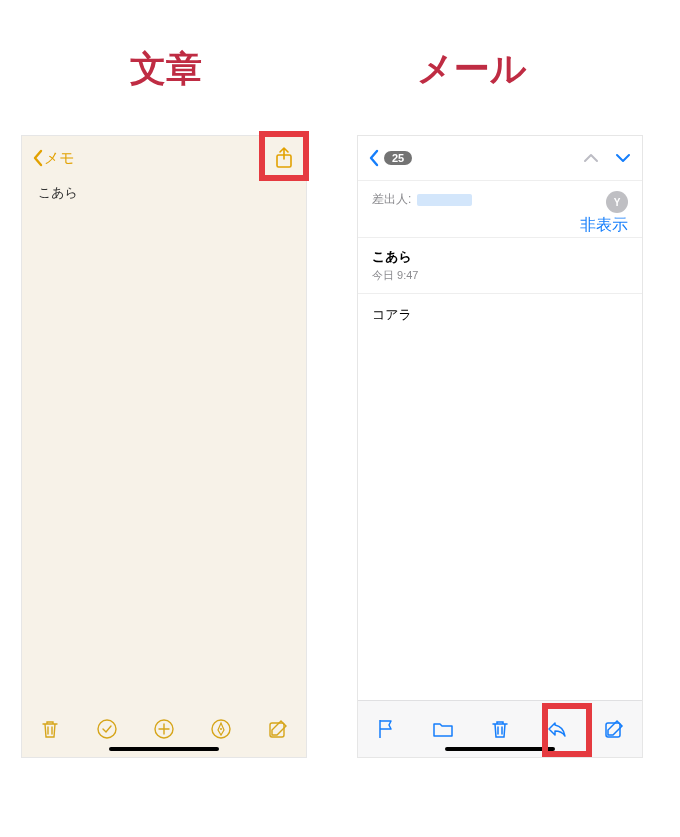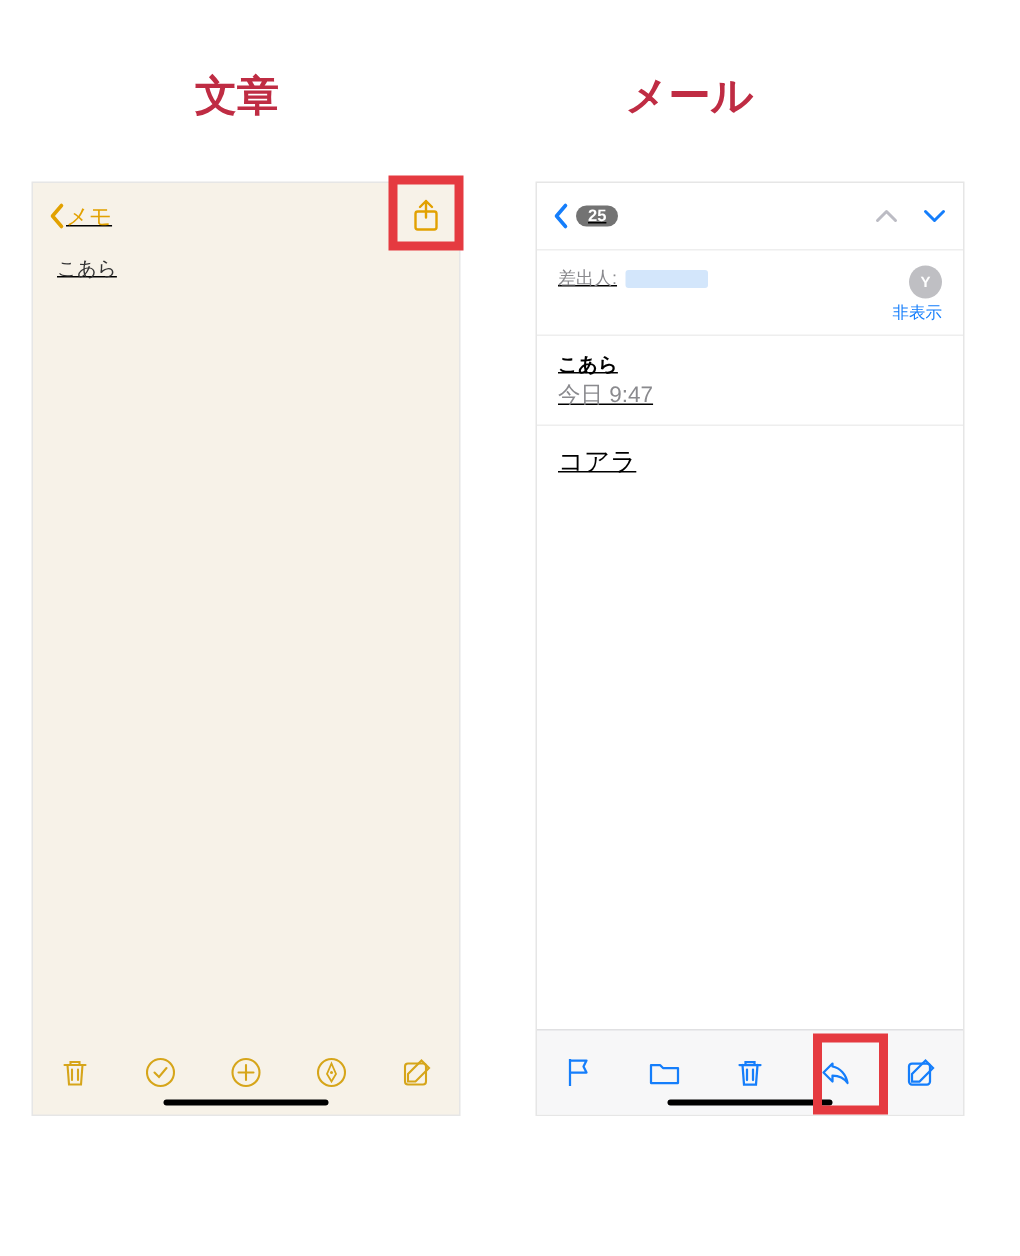--- a/index.html
+++ b/index.html
@@ -1,21 +1,21 @@
 <!DOCTYPE html>
 <html><head>
 <meta charset="utf-8">
 <style>
   html,body{margin:0;padding:0;font-family:-apple-system,"Hiragino Sans","Hiragino Kaku Gothic ProN",sans-serif;background:#fff;}
   .canvas{position:relative;width:680px;height:837px;}
-  .heading{position:absolute;top:45px;font-size:28px;font-weight:700;color:#bf2c43;}
+  .heading{position:absolute;top:45px;font-size:36px;font-weight:700;color:#bf2c43;}
   .heading.left{left:130px;}
   .heading.right{left:417px;}
 
-  .phone{position:absolute;top:122px;width:284px;height:621px;border:0;box-shadow:0 0 0 1px #e6e6e6;text-decoration:underline;}
+  .phone{position:absolute;top:136px;width:284px;height:621px;border:0;box-shadow:0 0 0 1px #e6e6e6;}
   .phone.left{left:22px;background:#f7f2e8;}
   .phone.right{left:358px;background:#ffffff;}
 
   
   .notes-nav{height:44px;display:flex;align-items:center;justify-content:space-between;padding:0 10px;}
   .notes-back{display:flex;align-items:center;color:#e2a100;font-size:15px;}
   .notes-back svg{width:12px;height:18px;}
   .notes-share{width:24px;height:24px;display:flex;align-items:center;justify-content:center;color:#e2a100;}
   .notes-body{padding:4px 16px;font-size:13px;color:#333;}
   .notes-toolbar{position:absolute;bottom:0;left:0;right:0;height:56px;display:flex;align-items:center;justify-content:space-around;color:#d6a51a;}
@@ -35,26 +35,26 @@
   .chev-up{color:#bcbcc4;}
   .chev-down{color:#157efb;}
 
   .mail-header{padding:10px 14px 25px 14px;border-bottom:1px solid #eee;font-size:12px;position:relative;text-align:center;}
   .row{display:flex;align-items:center;margin-bottom:4px;}
   .label{color:#8a8a8e;margin-right:6px;}
   .redact{height:12px;border-radius:2px;background:#d3e6fb;}
   .redact.r1{width:55px;}
   .redact.r2{width:110px;background:#eef4fb;}
   .avatar{width:22px;height:22px;border-radius:50%;background:#bfbfc3;color:#fff;font-size:10px;display:flex;align-items:center;justify-content:center;position:absolute;right:14px;top:10px;font-weight:600;}
-  .hide-link{color:#157efb;font-size:11px;position:absolute;right:14px;top:34px;}
+  .hide-link{color:#157efb;font-size:16px;position:absolute;right:14px;top:34px;}
 
   .mail-sub{padding:10px 14px;border-bottom:1px solid #eee;}
   .mail-sub .subj{font-size:13px;font-weight:700;color:#000;}
-  .mail-sub .date{font-size:15px;color:#8a8a8e;margin-top:2px;}
-  .mail-body{padding:12px 14px;font-size:17px;color:#000;}
+  .mail-sub .date{font-size:11px;color:#8a8a8e;margin-top:2px;}
+  .mail-body{padding:12px 14px;font-size:13px;color:#000;}
 
   .mail-toolbar{position:absolute;bottom:0;left:0;right:0;height:56px;background:#f7f7f8;border-top:1px solid #e0e0e2;display:flex;align-items:center;justify-content:space-around;color:#157efb;}
   .mail-toolbar .ico{width:24px;height:24px;}
   .hl-reply{bottom:0px;width:50px;height:54px;}
 
   svg{display:block;}
 </style>
 </head>
 <body>
 <div class="canvas">

